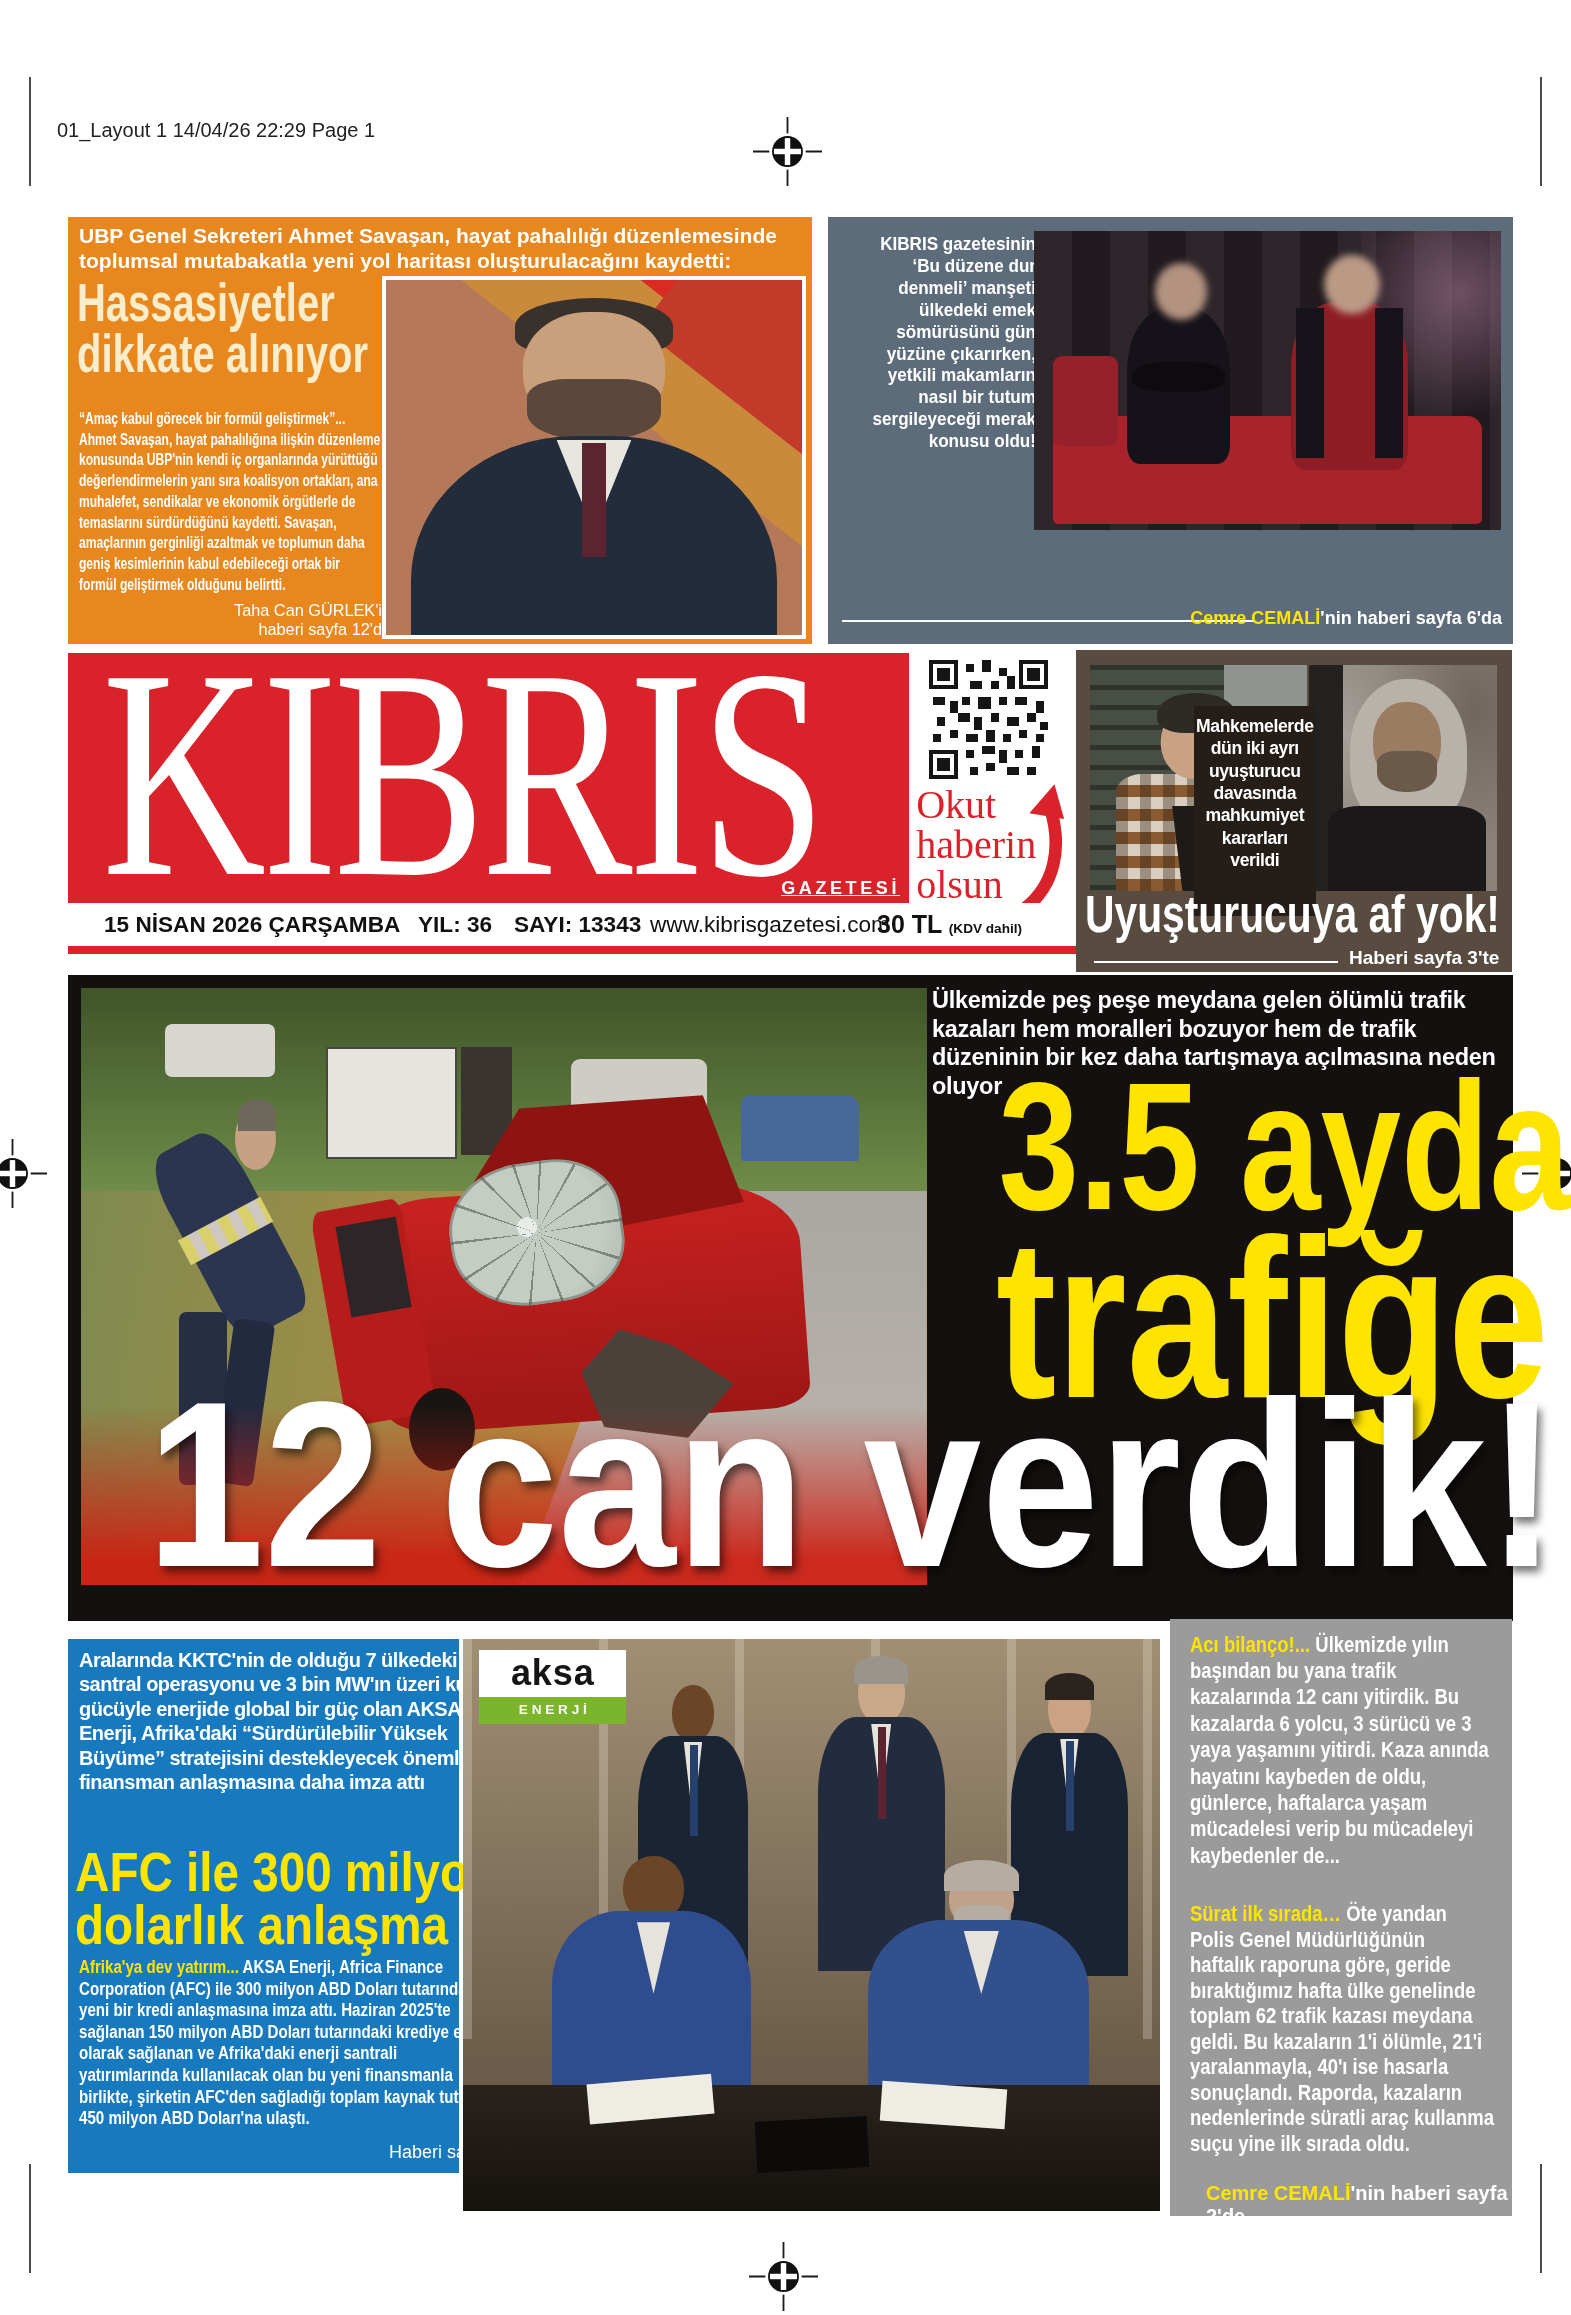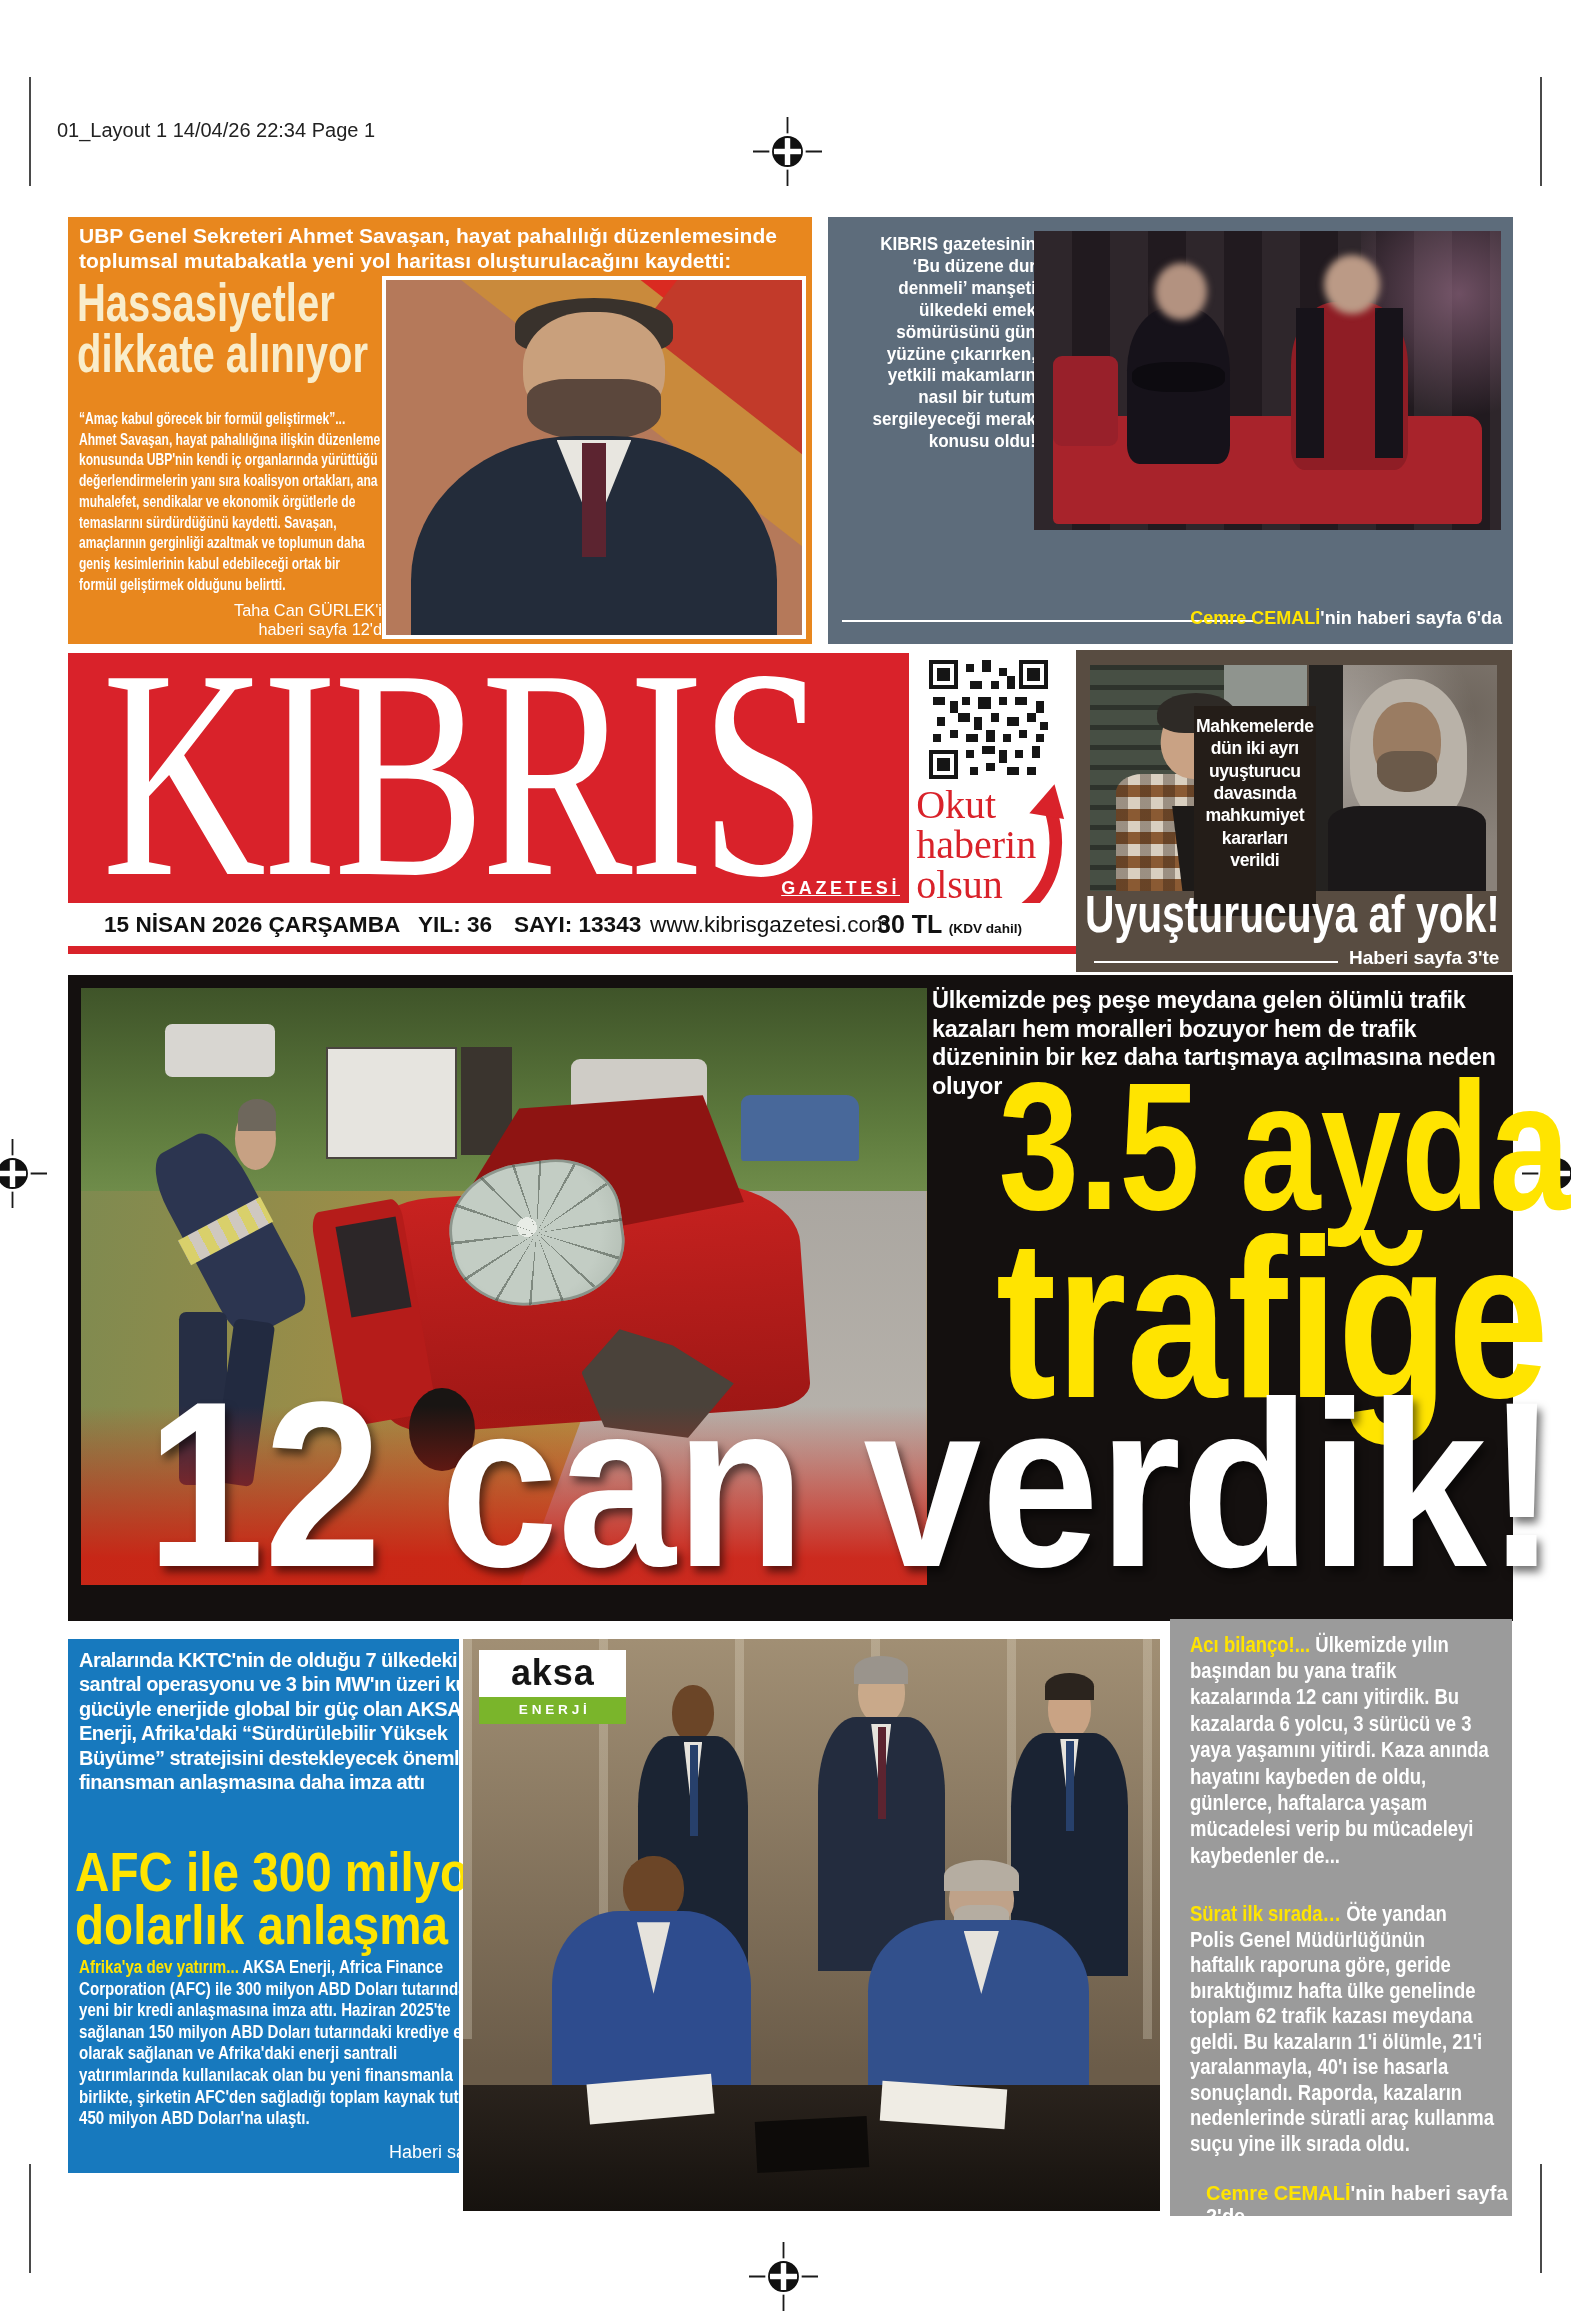--- a/index.html
+++ b/index.html
@@ -13,21 +13,21 @@
   .regmark{position:absolute;width:69px;height:69px;}
   .cropline{position:absolute;width:1.8px;height:109px;background:#4a4a4a;}
   .yellow{color:#ffe400;}
   .hl{font-weight:bold;line-height:0.95;}
 </style>
 </head>
 <body>
 
 <div class="page">
 
-  <div class="s" style="left:57px;top:119px;font-size:20px;color:#222;">01_Layout 1  14/04/26  22:34  Page 1</div>
+  <div class="s" style="left:57px;top:119px;font-size:20px;color:#222;">01_Layout 1  14/04/26  22:29  Page 1</div>
 
   <div class="cropline" style="left:29px;top:77px;"></div>
   <div class="cropline" style="left:1540px;top:77px;"></div>
   <div class="cropline" style="left:29px;top:2164px;"></div>
   <div class="cropline" style="left:1540px;top:2164px;"></div>
 
   <div class="regmark" style="left:753px;top:117px;">
     <svg viewBox="0 0 76 76" width="69" height="69">
         <line x1="0" y1="38" x2="76" y2="38" stroke="#1a1a1a" stroke-width="2"></line>
         <line x1="38" y1="0" x2="38" y2="76" stroke="#1a1a1a" stroke-width="2"></line>

